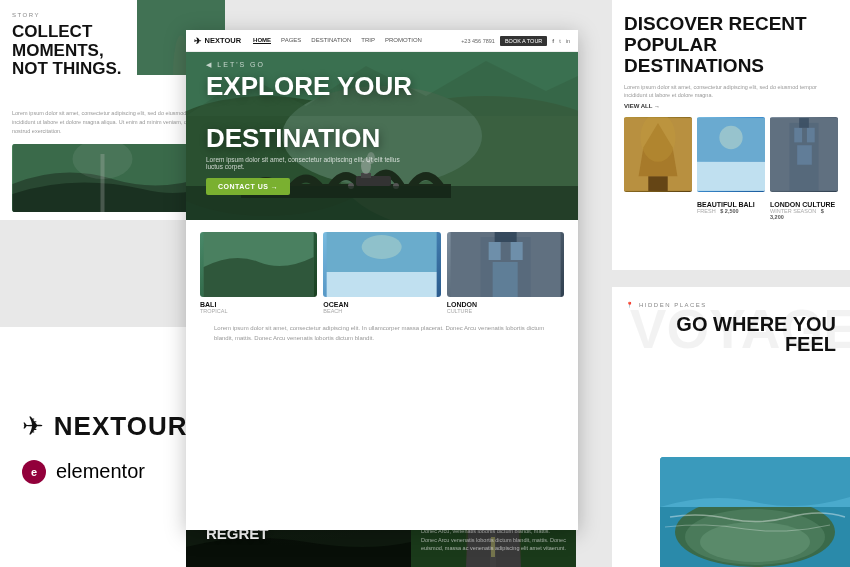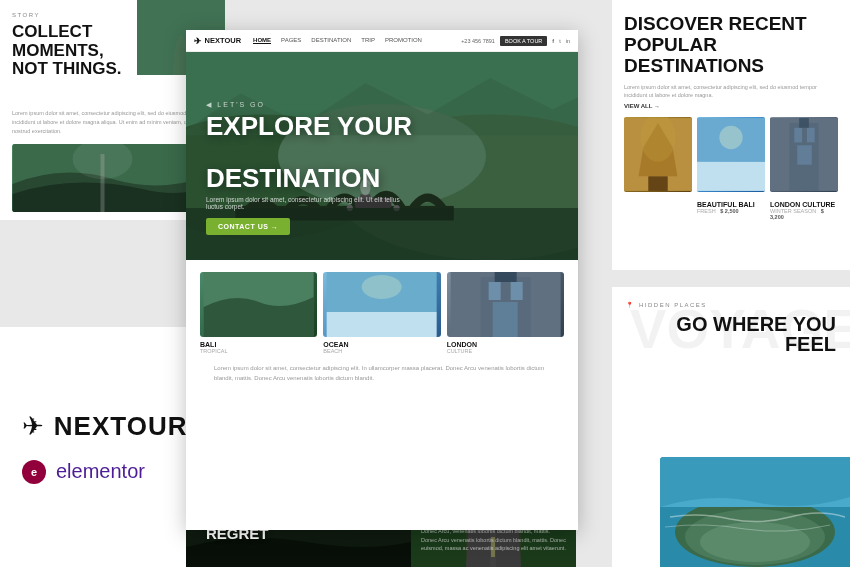--- a/index.html
+++ b/index.html
@@ -199,21 +199,21 @@
     .c-nav-right {
       margin-left: auto;
       display: flex;
       gap: 5px;
       align-items: center;
       font-size: 5.5px;
       color: #666;
     }
     .c-hero {
       width: 100%;
-      height: 208px;
+      height: 168px;
       background: linear-gradient(135deg, #1a3520 0%, #2a5535 20%, #3a7045 40%, #4a8055 60%, #557060 80%);
       position: relative;
       overflow: hidden;
     }
     .c-hero-overlay {
       position: absolute;
       inset: 0;
       background: linear-gradient(160deg, #2a5535 0%, #1a3a25 25%, #3a6040 50%, rgba(50,80,55,0.8) 100%);
     }
     .c-hero-text {
@@ -342,21 +342,21 @@
       display: flex;
       align-items: center;
       justify-content: center;
       color: #fff;
       font-size: 11px;
       font-weight: 900;
     }
     .bl-e-text {
       font-size: 20px;
       font-weight: 400;
-      color: #4c1d95;
+      color: #000000;
     }
 
     
     .bm-panel {
       position: absolute;
       bottom: 0;
       left: 186px;
       width: 225px;
       height: 200px;
       background: #1a2a1a;

